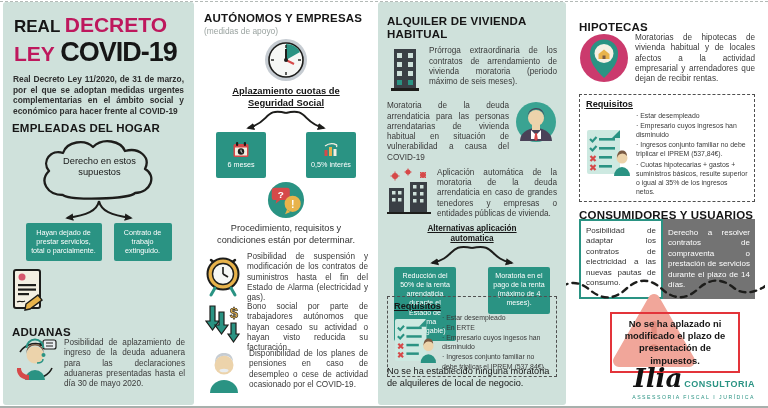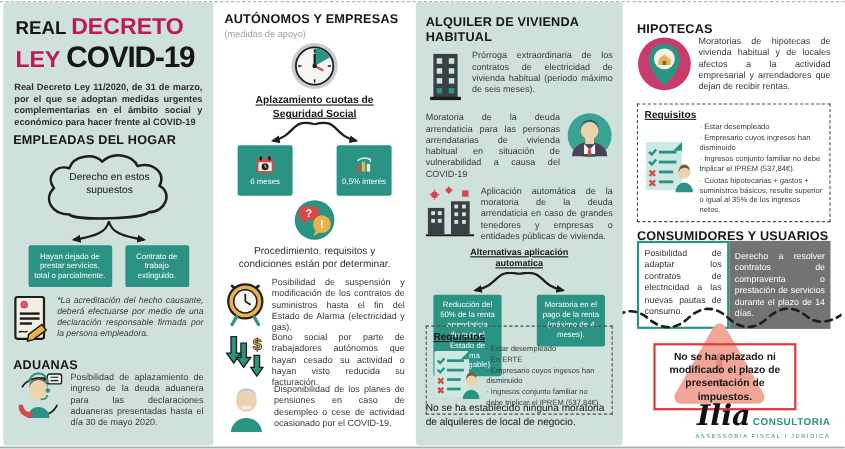--- a/index.html
+++ b/index.html
@@ -72,21 +72,21 @@
   .hip-h{top:13px}
   .hip-row{top:31px}
   .req4{top:92px}
   .cons-h{top:201px}
   .consrow{top:217px;display:flex}
   .cboxl{width:84px;border:2px solid #2a9383;background:#fff;color:#333;font-size:8px;line-height:1.3;
          text-align:justify;padding:5px 5px}
   .cboxr{width:92px;background:#737373;color:#fff;font-size:8px;line-height:1.3;text-align:justify;padding:9px 5px}
   .wave{position:absolute;top:274px;left:-14px}
   .tri{position:absolute;top:289px;left:46px;z-index:1}
-  .warnbox{position:absolute;top:310px;left:28px;width:130px;border:2px solid #e3343a;padding:4px 5px;
+  .warnbox{position:absolute;top:310px;left:44px;width:130px;border:2px solid #e3343a;padding:4px 5px;
            font-size:9.4px;font-weight:bold;color:#161616;text-align:center;line-height:1.3;z-index:2;background:transparent}
   .logo{position:absolute;right:10px;bottom:5px;text-align:right;z-index:3}
   .logo-ilia{font-family:"DejaVu Serif",serif;font-style:italic;font-weight:bold;font-size:26px;color:#111}
   .logo-word{color:#2a9383;font-size:9px;letter-spacing:.5px;margin-left:2px;font-weight:bold}
   .logo-tag{color:#2a9383;font-size:5.2px;letter-spacing:1.5px;margin-top:1px}
 </style>
 </head>
 <body>
 
 <div class="canvas">
@@ -136,21 +136,20 @@
           <circle cx="10" cy="9" r="3.5" fill="#d6566e"></circle>
           <g fill="#1d1d1b">
               <rect x="6" y="16" width="18" height="2.2"></rect>
               <rect x="6" y="20.5" width="18" height="2.2"></rect>
               <rect x="6" y="25" width="11" height="2.2"></rect>
             </g>
           <path d="M5,34 c3,-2 5,1 8,-1" stroke="#1d1d1b" stroke-width="1.2" fill="none"></path>
           <path d="M14,36 l12,-9 4,5 -12,9 -5,1 z" fill="#e8b34b" stroke="#1d1d1b" stroke-width="1.4"></path>
         </svg>
       </span>
-      <p class="body-sm note">*La acreditación del hecho causante, deberá efectuarse por medio de una declaración responsable firmada por la persona empleadora.</p>
     </div>
 
     <h2 class="sec-h abs1" style="top:318px">ADUANAS</h2>
     <div class="item abs1" style="top:336px">
       <span>
         <svg width="46" height="46" viewBox="0 0 46 46">
           <path d="M8,14 a18,16 0 0 1 20,-8" fill="none" stroke="#1d1d1b" stroke-width="1.6"></path>
           <path d="M28,4 l-1,4.5 4.5,-1 z" fill="#1d1d1b"></path>
           <path d="M40,30 a18,16 0 0 1 -20,10" fill="none" stroke="#1d1d1b" stroke-width="1.6"></path>
           <path d="M20,42 l4.5,-1 -1,-4.5 z" fill="#1d1d1b"></path>
@@ -284,21 +283,21 @@
               <rect x="21" y="7" width="5" height="5"></rect>
             <rect x="10" y="16" width="5" height="5"></rect>
               <rect x="21" y="16" width="5" height="5"></rect>
             <rect x="10" y="25" width="5" height="5"></rect>
               <rect x="21" y="25" width="5" height="5"></rect>
           </g>
           <rect x="10" y="34" width="5" height="5" fill="#2a9383"></rect>
             <rect x="21" y="34" width="5" height="5" fill="#2a9383"></rect>
         </svg>
       </span>
-      <p class="body-sm">Prórroga extraordinaria de los contratos de electricidad de vivienda habitual (periodo máximo de seis meses).</p>
+      <p class="body-sm">Prórroga extraordinaria de los contratos de arrendamiento de vivienda moratoria (periodo máximo de seis meses).</p>
     </div>
 
     <div class="c3i">
       <p class="body-sm">Moratoria de la deuda arrendaticia para las personas arrendatarias de vivienda habitual en situación de vulnerabilidad a causa del COVID-19</p>
       <span>
         <svg width="42" height="42" viewBox="0 0 42 42">
           <circle cx="21" cy="21" r="20" fill="#3aa392"></circle>
           <path d="M5,40 a16,13 0 0 1 32,0 z" fill="#4a4258"></path>
           <rect x="17" y="23" width="8" height="6" fill="#ecd3ab"></rect>
           <circle cx="21" cy="17" r="8" fill="#ecd3ab"></circle>

